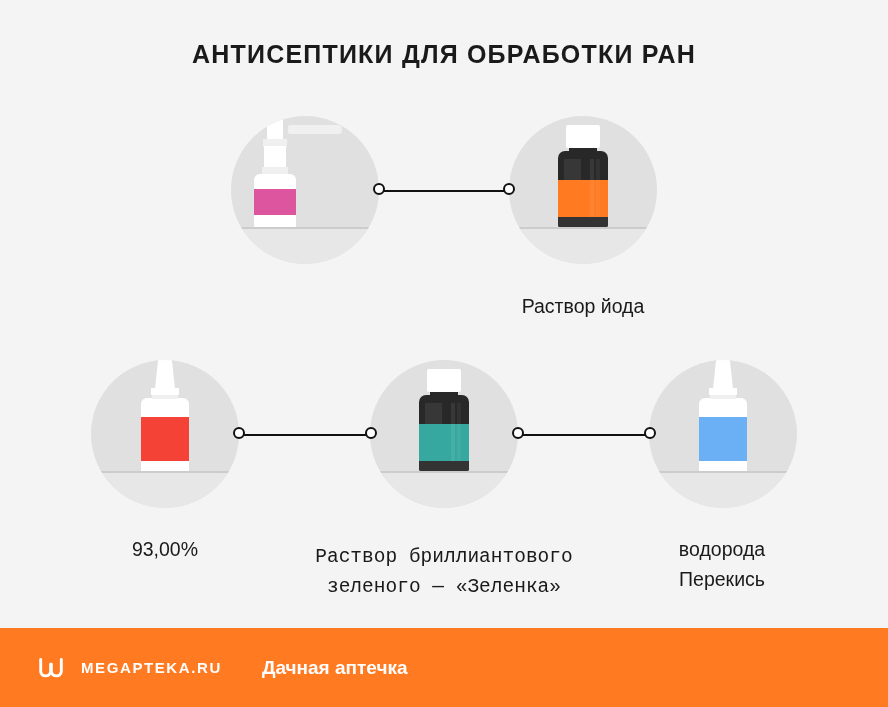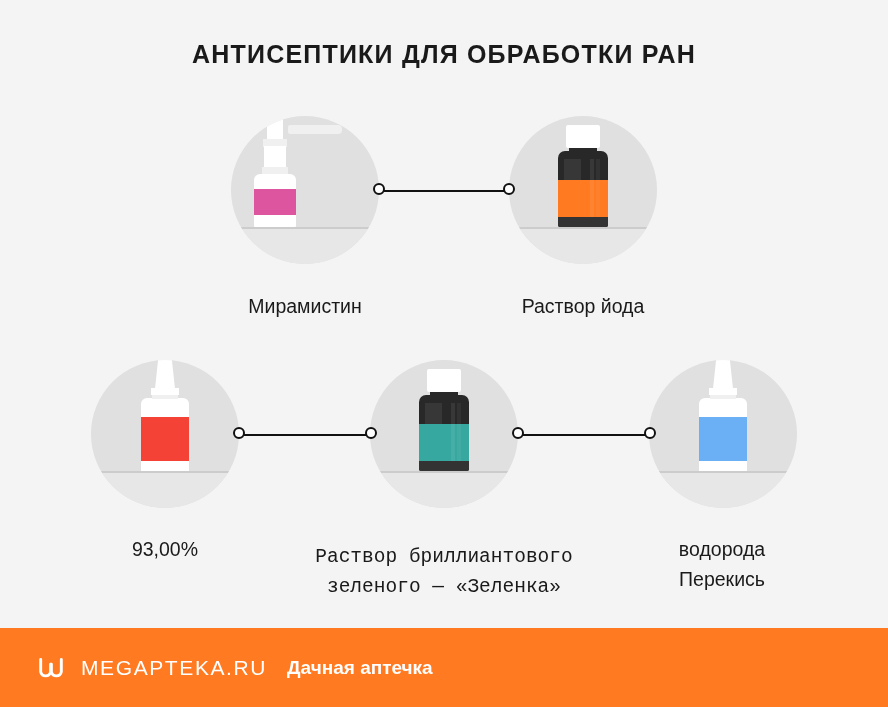--- a/index.html
+++ b/index.html
@@ -308,27 +308,27 @@
   }
   .footer .logo-mark {
     margin-left: 36px;
     width: 30px;
     height: 30px;
     display: block;
   }
   .footer .brand {
     margin-left: 15px;
     color: #ffffff;
-    font-size: 21px;
-    font-weight: normal;
+    font-size: 15px;
+    font-weight: bold;
     letter-spacing: 1.6px;
     font-family: "Liberation Sans", sans-serif;
   }
   .footer .tagline {
-    margin-left: 20px;
+    margin-left: 40px;
     color: #ffffff;
     font-size: 19px;
     font-weight: bold;
     font-family: "Liberation Sans", sans-serif;
   }
 </style>
 </head>
 <body>
 
 <div class="infographic" style="background: rgb(244, 244, 244);">
@@ -342,23 +342,20 @@
       <div class="bottle spray" style="left:44%;">
         <div class="arm"></div>
         <div class="nozzle"></div>
         <div class="collar"></div>
         <div class="neck"></div>
         <div class="neck2"></div>
         <div class="body"></div>
         <div class="band" id="band-miramistin" style="background: rgb(221, 85, 159);"></div>
       </div>
     </div>
-  </div>
-  <div class="caption" style="left:205px; top:291px; width:200px;">
-    <span>Мирамистин</span>
   </div>
 
   <div class="item" style="left:509px; top:116px;">
     <div class="circle">
       <div class="floor"></div>
       <div class="shelf"></div>
       <div class="bottle glass">
         <div class="body"></div>
         <div class="band" id="band-iodine" style="background: rgb(255, 122, 33);"></div>
         <div class="hl1"></div>

